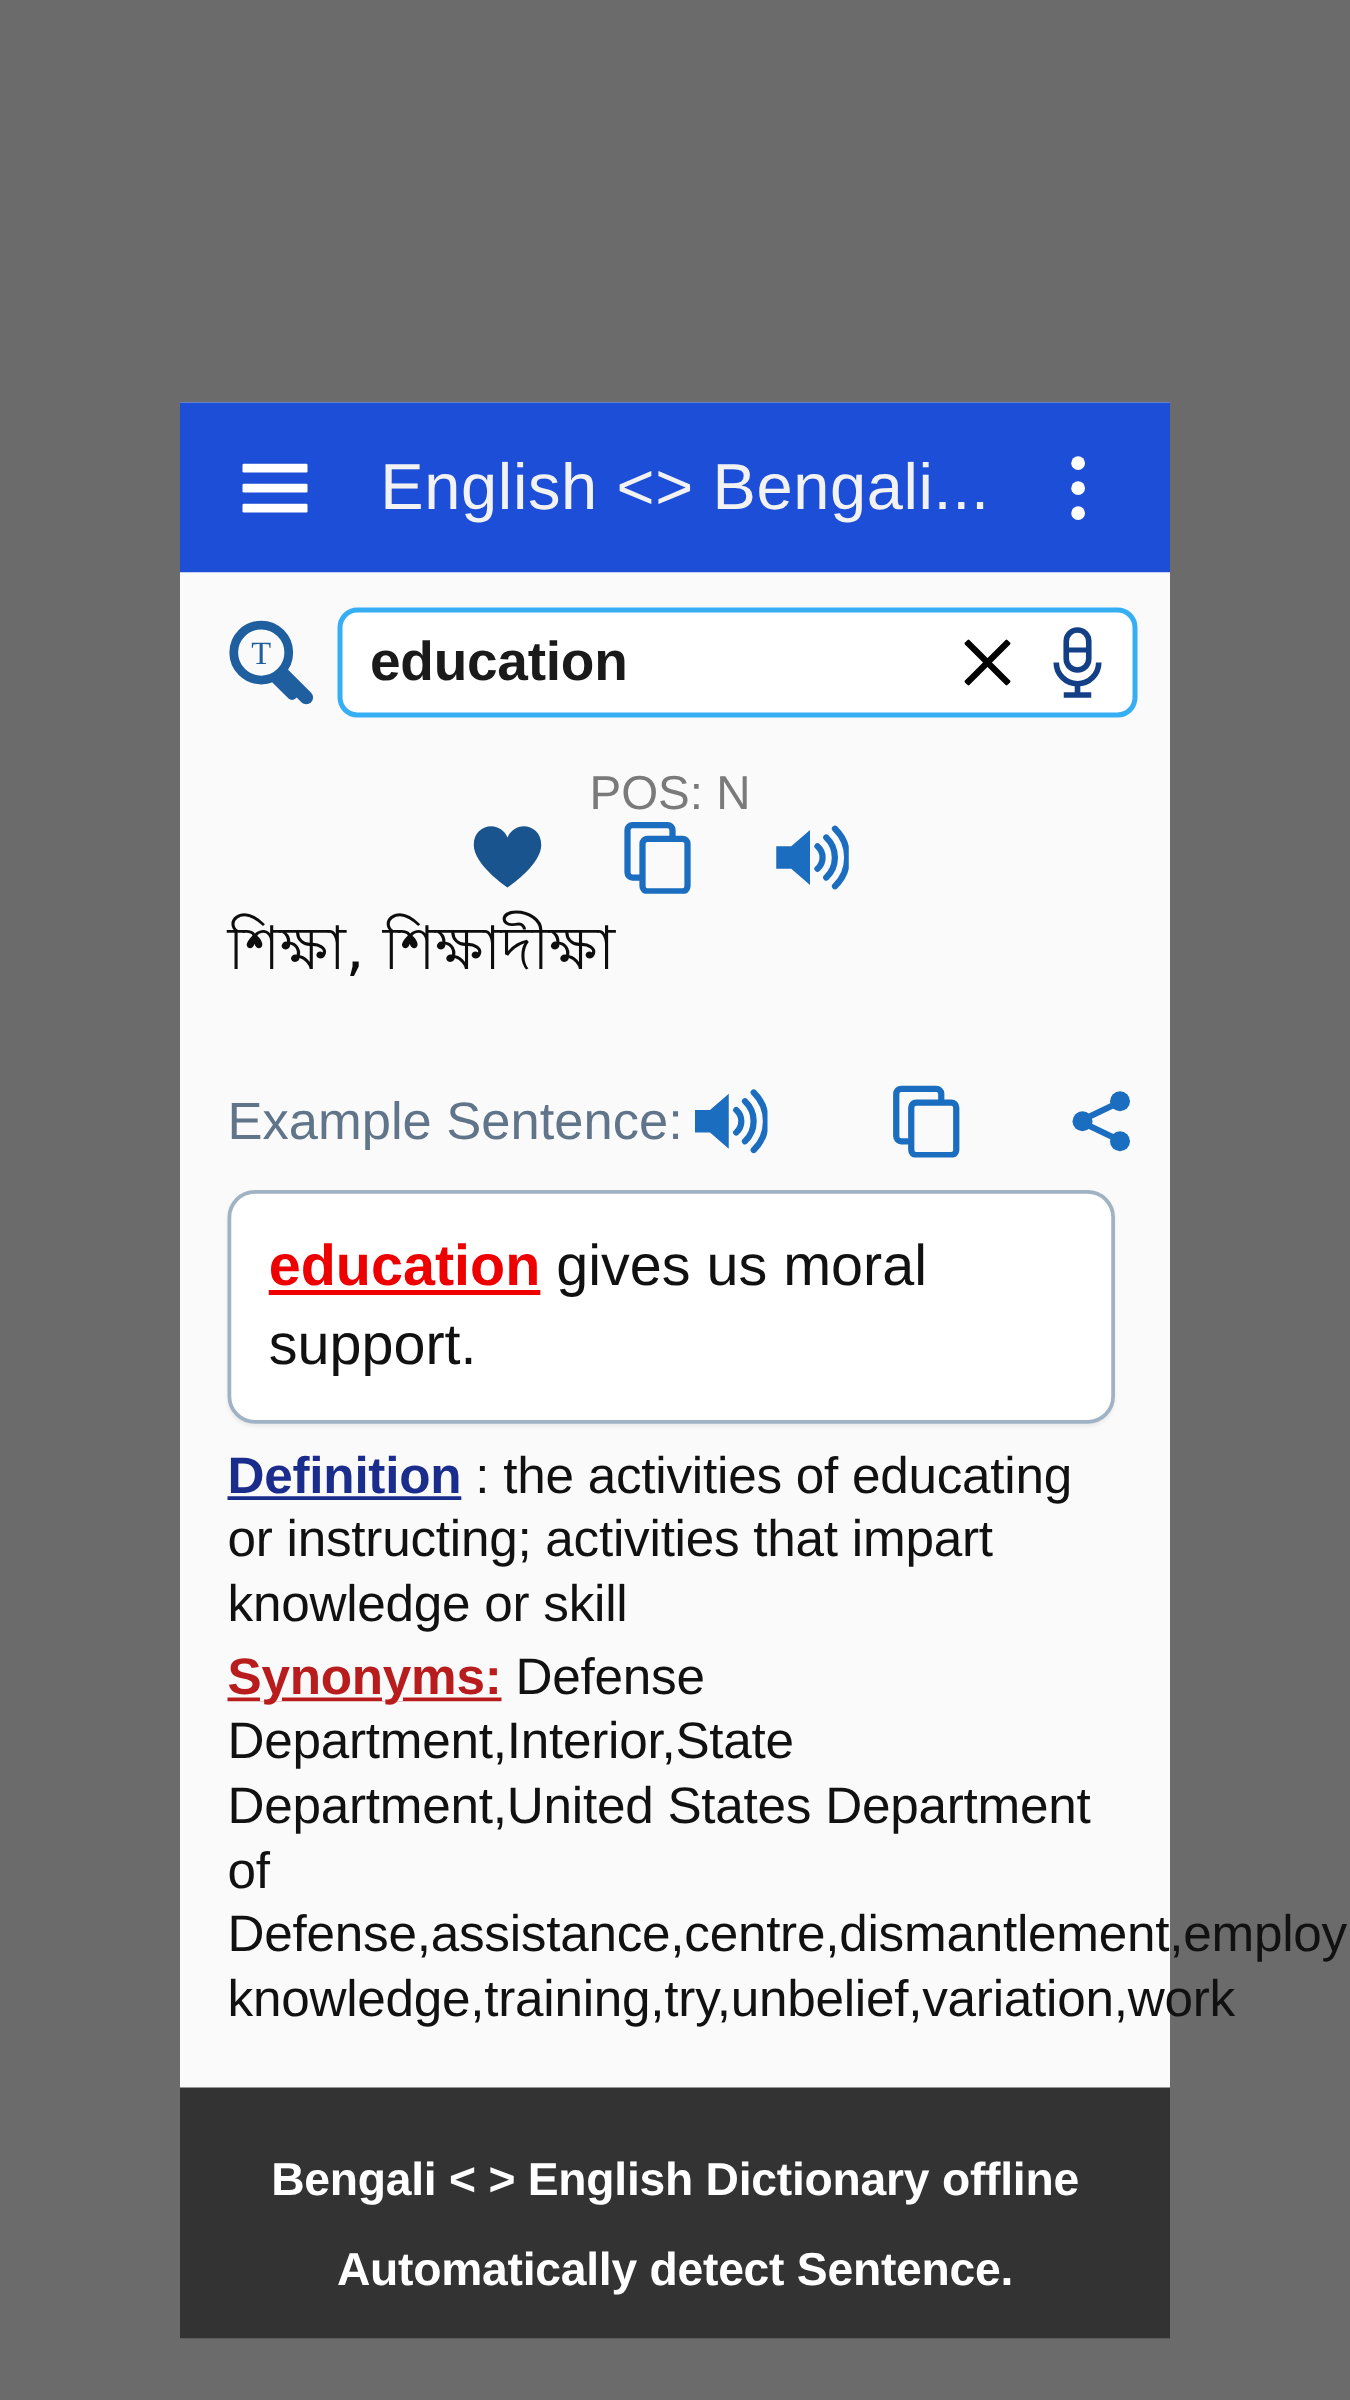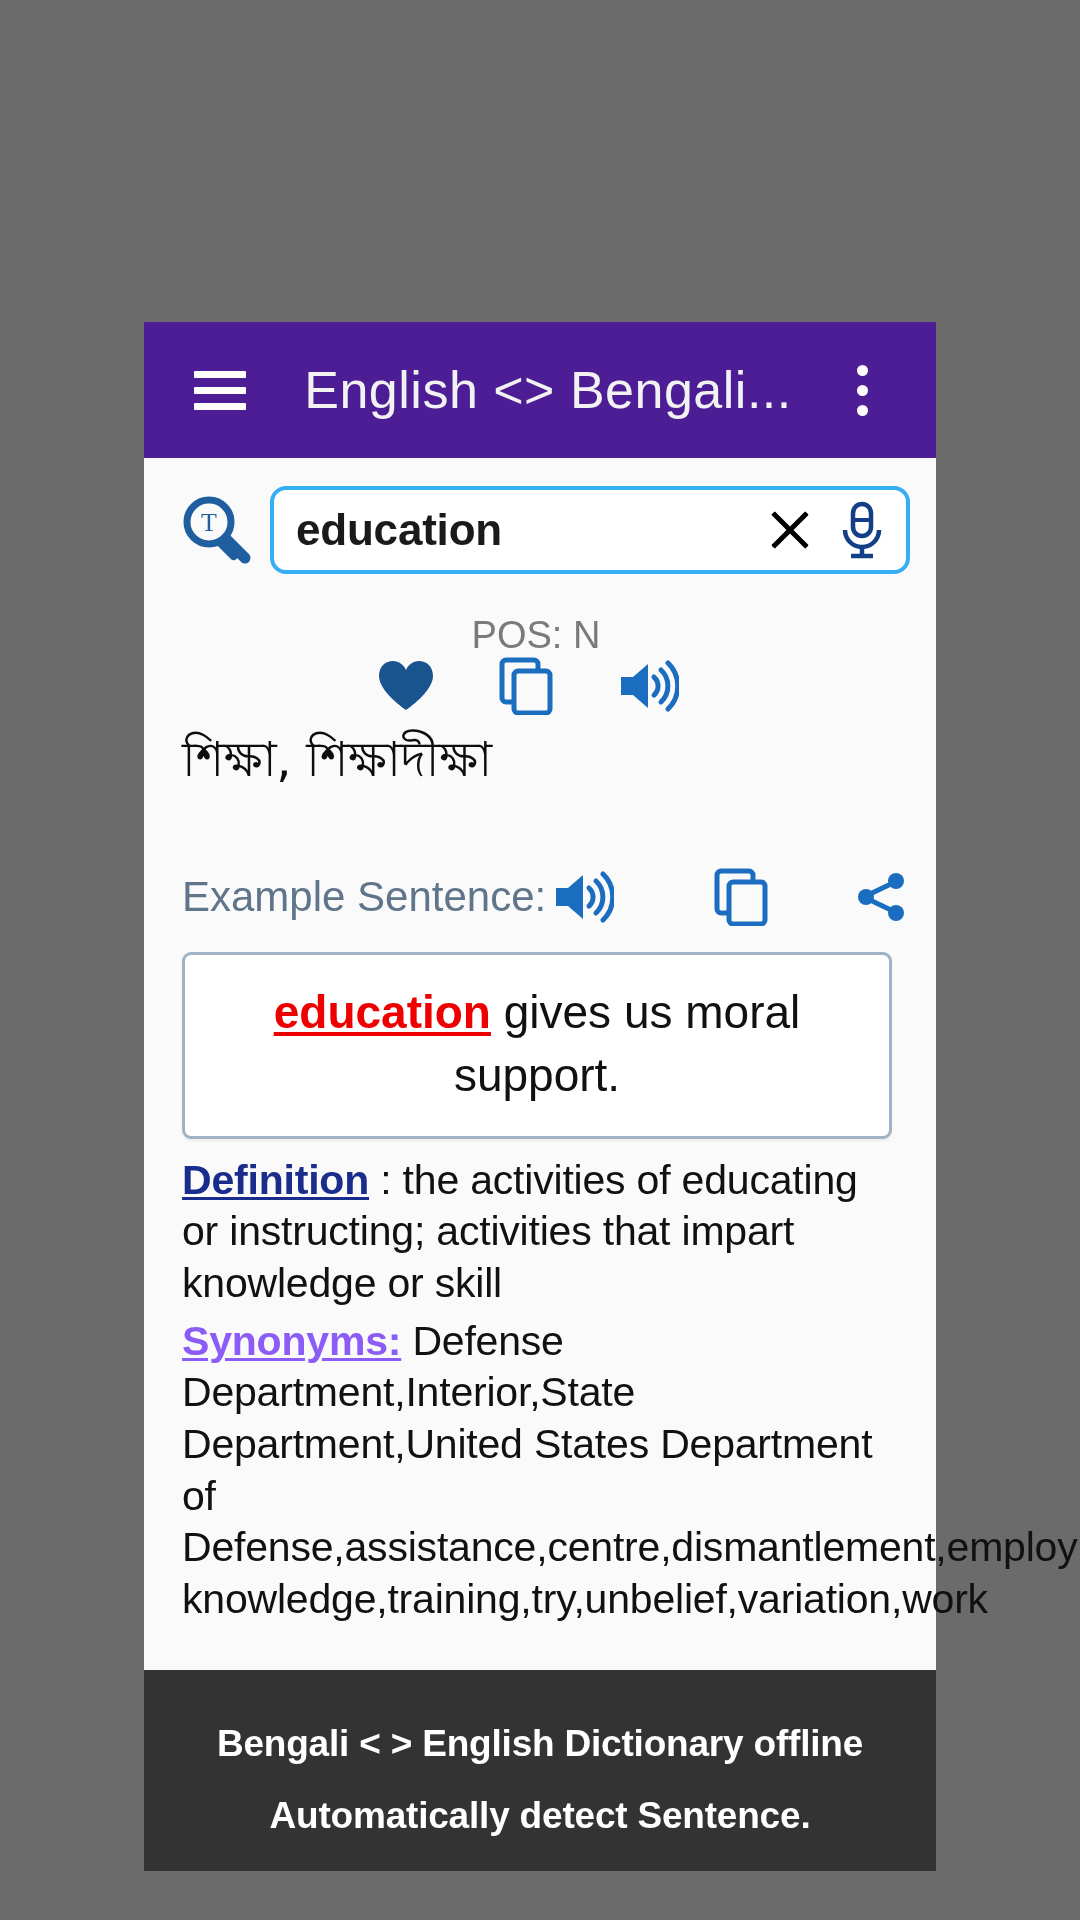--- a/index.html
+++ b/index.html
@@ -24,21 +24,21 @@
   .phone {
     width: 792px;
     margin-top: 322px;
     background: #fafafa;
     display: flex;
     flex-direction: column;
   }
 
   
   .appbar {
-    background: #4c1d95;
+    background: #1d4ed8;
     height: 136px;
     display: flex;
     align-items: center;
     padding: 0 28px;
     flex: 0 0 auto;
   }
   .hamburger {
     width: 58px;
     height: 58px;
     display: flex;
@@ -184,24 +184,24 @@
     display: flex;
     align-items: center;
     gap: 64px;
     padding-left: 6px;
   }
 
   
   .sentence-card {
     margin: 26px 44px 0 38px;
     border: 3px solid #9fb3c4;
-    border-radius: 9px;
+    border-radius: 22px;
     background: #ffffff;
     padding: 26px 30px 30px 30px;
-    text-align: center;
+    text-align: left;
     box-shadow: 0 2px 3px rgba(0,0,0,0.06);
   }
   .sentence-text {
     font-size: 46px;
     line-height: 1.35;
     color: #111111;
   }
   .sentence-text .kw {
     color: #ee0000;
     font-weight: 700;
@@ -222,21 +222,21 @@
   }
   .syn-para { padding-top: 6px; }
   .lbl-definition {
     color: #1a2c8c;
     font-weight: 700;
     text-decoration: underline;
     text-decoration-thickness: 3px;
     text-underline-offset: 3px;
   }
   .lbl-synonyms {
-    color: #8b5cf6;
+    color: #b91c1c;
     font-weight: 700;
     text-decoration: underline;
     text-decoration-thickness: 3px;
     text-underline-offset: 3px;
   }
 
   .filler { height: 44px; }
 
   
   .footer {

